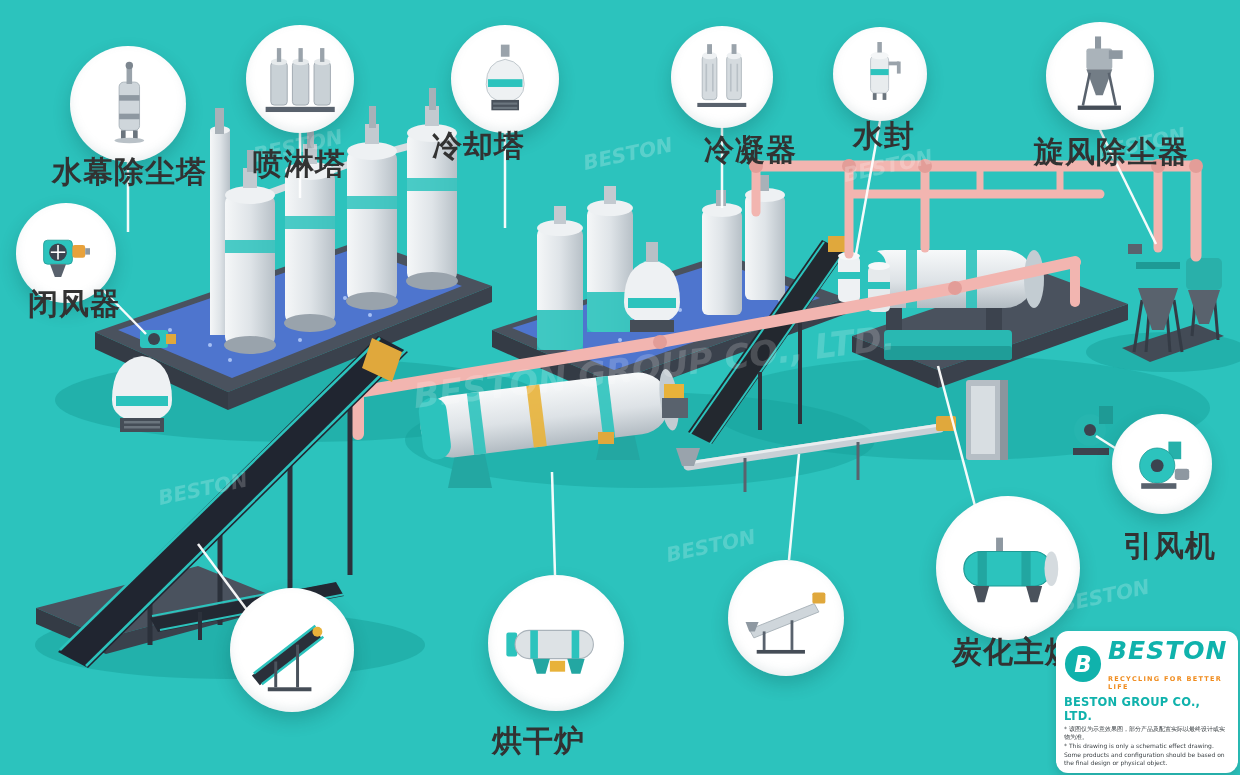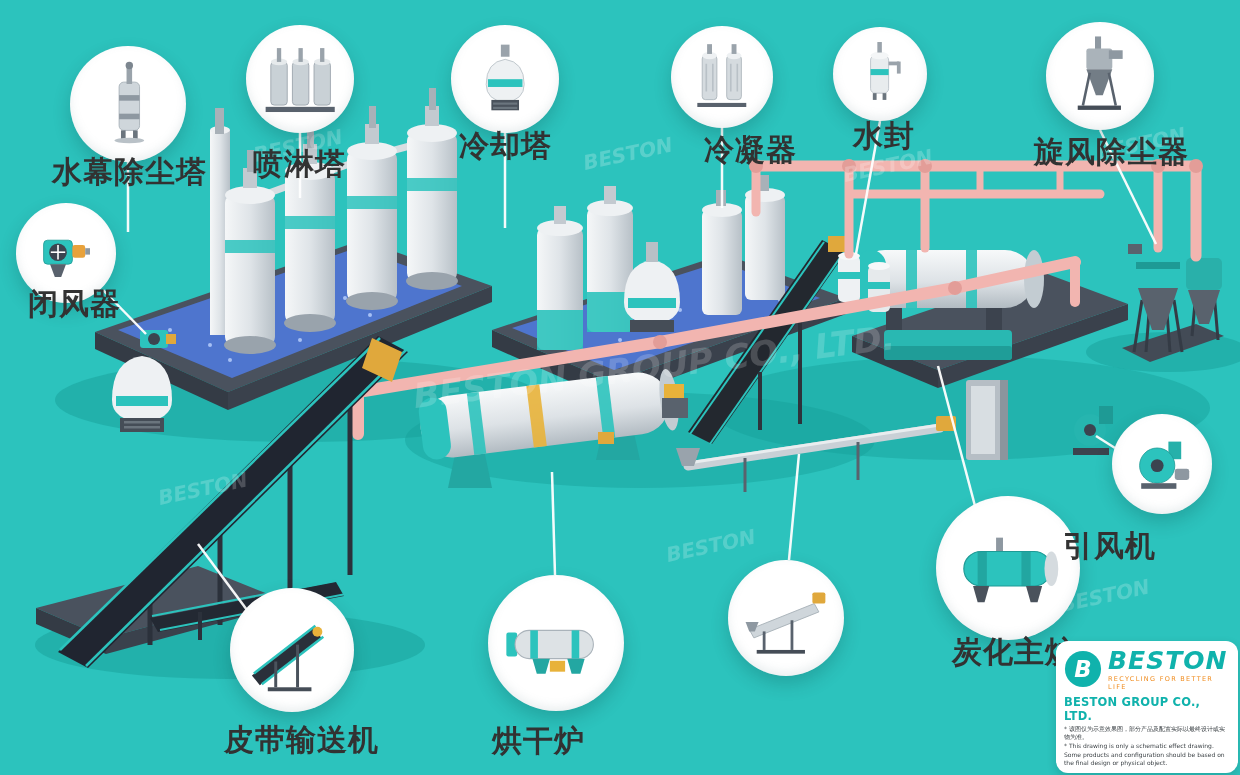--- a/index.html
+++ b/index.html
@@ -10,21 +10,21 @@
             box-shadow:0 8px 18px rgba(0,45,45,.20), inset 0 -4px 10px rgba(120,150,155,.15);
             display:flex; align-items:center; justify-content:center; }
   .bubble svg { width:80%; height:80%; }
   .label { position:absolute; font-weight:bold; color:#323232; font-size:30px;
            letter-spacing:1px; white-space:nowrap; }
   .logo-card { position:absolute; right:2px; bottom:2px; width:182px; background:#ffffff;
                border-radius:12px; padding:7px 8px 5px 8px; box-shadow:0 4px 10px rgba(0,45,45,.18); }
   .brand-row { display:flex; align-items:center; gap:6px; }
   .brand-mark { width:38px; height:38px; flex:0 0 38px; }
   .brand-name { color:#10b2ac; font-size:25px; font-weight:bold; font-style:italic; letter-spacing:1px; line-height:1; }
-  .brand-tagline { color:#f08c1e; font-size:6.5px; font-weight:normal; letter-spacing:1.3px; margin-top:2px; }
+  .brand-tagline { color:#f08c1e; font-size:6.5px; font-weight:bold; letter-spacing:1.3px; margin-top:12px; }
   .brand-company { color:#10b2ac; font-size:11.5px; font-weight:bold; margin-top:4px; letter-spacing:.2px; }
   .brand-disclaimer { margin-top:2px; color:#3c4246; font-size:6px; line-height:1.45; }
 </style>
 </head>
 <body>
 
 <div class="stage">
 
   <svg class="scene" viewBox="0 0 1240 775">
     <defs>
@@ -457,29 +457,28 @@
       <line x1="20" y1="85" x2="82" y2="37" stroke="#2cc3bd" stroke-width="2.5"></line>
       <circle cx="76" cy="32" r="5" fill="#e8b23a"></circle>
       <line x1="34" y1="62" x2="34" y2="88" stroke="#4a525c" stroke-width="3"></line>
       <line x1="56" y1="45" x2="56" y2="88" stroke="#4a525c" stroke-width="3"></line>
       <rect x="26" y="88" width="44" height="4" fill="#454d57"></rect>
     </svg>
   </div>
 
   <div class="label" style="left:52px;top:152px">水幕除尘塔</div>
   <div class="label" style="left:253px;top:144px">喷淋塔</div>
-  <div class="label" style="left:459px;top:126px">冷却塔</div>
+  <div class="label" style="left:432px;top:126px">冷却塔</div>
   <div class="label" style="left:704px;top:130px">冷凝器</div>
   <div class="label" style="left:853px;top:116px">水封</div>
   <div class="label" style="left:1034px;top:132px">旋风除尘器</div>
   <div class="label" style="left:28px;top:284px">闭风器</div>
-  <div class="label" style="left:1063px;top:526px">引风机</div>
+  <div class="label" style="left:1123px;top:526px">引风机</div>
   <div class="label" style="left:952px;top:632px">炭化主炉</div>
   <div class="label" style="left:492px;top:721px">烘干炉</div>
-  <div class="label" style="left:224px;top:720px">皮带输送机</div>
 
   <div class="logo-card">
     <div class="brand-row">
       <svg class="brand-mark" viewBox="0 0 40 40">
         <circle cx="20" cy="20" r="19" fill="#10b2ac"></circle>
         <text x="20" y="28" text-anchor="middle" font-size="24" font-weight="bold" font-style="italic" fill="#ffffff">B</text>
       </svg>
       <div class="brand-text">
         <div class="brand-name">BESTON</div>
         <div class="brand-tagline">RECYCLING FOR BETTER LIFE</div>

